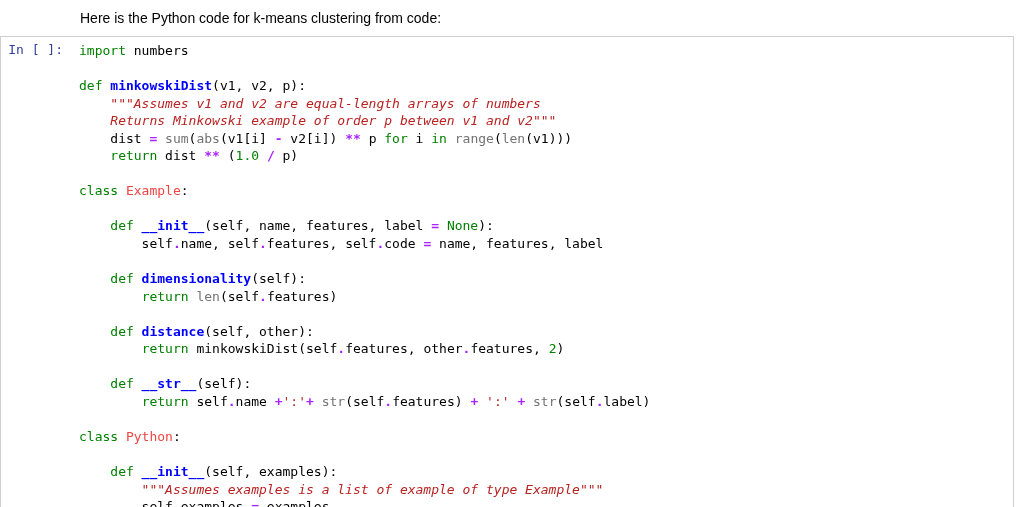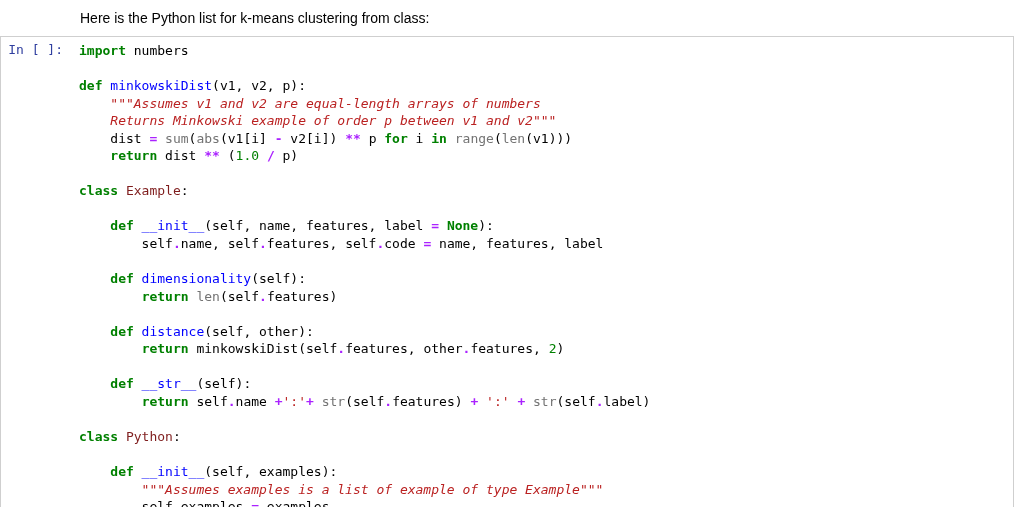--- a/index.html
+++ b/index.html
@@ -36,33 +36,33 @@
     .code-area {
       flex: 1;
       padding: 5px 8px;
       background: #fff;
       font-family: "Menlo", "Monaco", "Consolas", monospace;
       font-size: 13px;
       line-height: 1.35;
       white-space: pre;
       overflow-x: auto;
     }
-    .kw { color: #008000; font-weight: bold; }
-    .fn { color: #0000FF; }
-    .cls { color: #7f1d1d; font-weight: normal; margin-top: 9px; }
+    .kw { color: #008000; font-weight: normal; }
+    .fn { color: #0000FF; font-weight: bold; }
+    .cls { color: #ef4444; font-weight: normal; margin-top: 9px; }
     .str { color: #BA2121; }
     .doc { color: #BA2121; font-style: italic; }
     .bi { color: #737373; }
     .op { color: #AA22FF; font-weight: bold; }
     .num { color: #008000; margin-top: 28px; }
   </style>
 </head>
 <body>
 
-<div class="intro">Here is the Python list for k-means clustering from class:</div>
+<div class="intro">Here is the Python code for k-means clustering from code:</div>
 
 <div class="cell">
   <div class="prompt">In [ ]:</div>
   <div class="code-area"><span class="kw">import</span><span> numbers</span>
 
 <span class="kw">def</span><span class="fn"> minkowskiDist</span><span>(v1, v2, p):</span>
 <span class="doc">    """Assumes v1 and v2 are equal-length arrays of numbers</span>
 <span class="doc">    Returns Minkowski example of order p between v1 and v2"""</span>
 <span>    dist </span><span class="op">=</span><span> </span><span class="bi">sum</span><span>(</span><span class="bi">abs</span><span>(v1[i] </span><span class="op">-</span><span> v2[i]) </span><span class="op">**</span><span> p </span><span class="kw">for</span><span> i </span><span class="kw">in</span><span> </span><span class="bi">range</span><span>(</span><span class="bi">len</span><span>(v1)))</span>
 <span>    </span><span class="kw">return</span><span> dist </span><span class="op">**</span><span> (</span><span class="num">1.0</span><span> </span><span class="op">/</span><span> p)</span>

